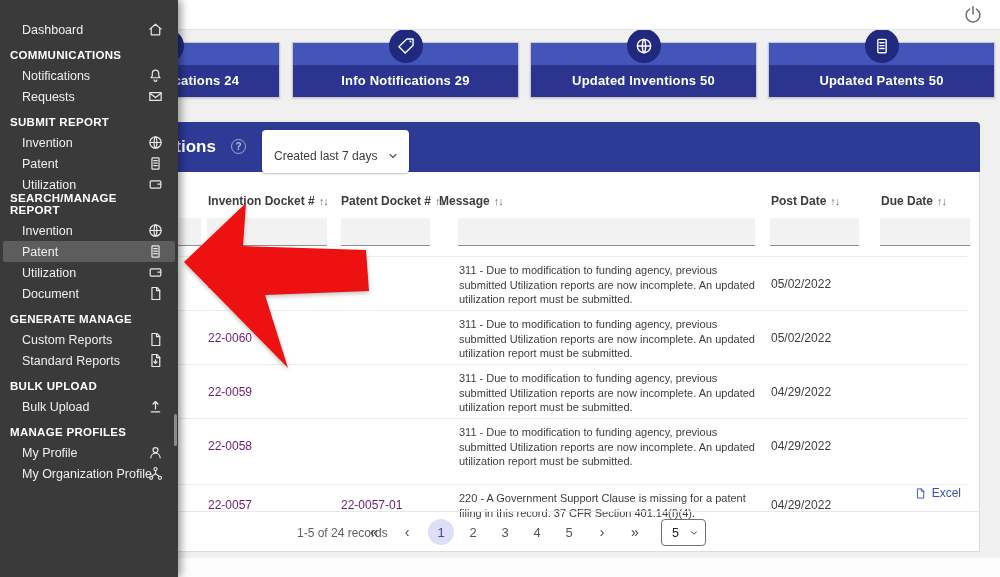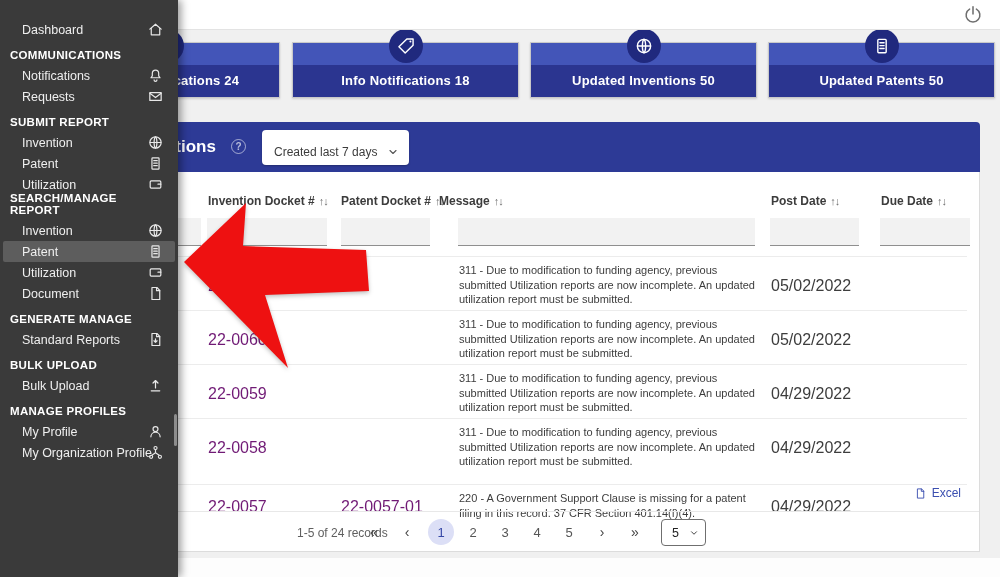--- a/index.html
+++ b/index.html
@@ -14,31 +14,31 @@
   .card { position:absolute; top:42px; width:227px; height:56px; border:1px solid #c9c9c9; box-shadow:0 1px 2px rgba(0,0,0,.15); }
   .card-top { position:absolute; left:0; top:0; right:0; height:22px; background:#4355b8; }
   .card-bottom { position:absolute; left:0; top:22px; right:0; bottom:0; background:#2b3590; }
   .card-iconwrap { position:absolute; left:50%; top:-14px; transform:translateX(-50%); width:34px; height:34px; border-radius:50%; background:#20297e; display:flex; align-items:center; justify-content:center; color:#fff; z-index:2; }
   .card-label { position:absolute; left:0; right:0; bottom:9px; text-align:center; color:#fff; font-size:13px; font-weight:bold; letter-spacing:.2px; }
 
   
   .panel-header { position:absolute; left:30px; top:122px; width:950px; height:50px; background:#2d3a96; border-radius:4px 4px 0 0; z-index:3; }
   .panel-title { position:absolute; left:83px; top:15px; color:#fff; font-size:17px; font-weight:bold; }
   .help-badge { position:absolute; left:201px; top:17px; width:15px; height:15px; border:1.4px solid rgba(255,255,255,.55); border-radius:50%; color:rgba(255,255,255,.65); font-size:10px; font-weight:bold; text-align:center; line-height:13px; }
-  .range-dd { position:absolute; left:232px; top:8px; height:35px; background:#fff; border-radius:4px; display:flex; align-items:center; gap:10px; padding:8px 10px 0 12px; box-shadow:0 1px 2px rgba(0,0,0,.25); cursor:pointer; }
+  .range-dd { position:absolute; left:232px; top:8px; height:43px; background:#fff; border-radius:4px; display:flex; align-items:center; gap:10px; padding:8px 10px 0 12px; box-shadow:0 1px 2px rgba(0,0,0,.25); cursor:pointer; }
   .range-dd span { font-size:12px; color:#3c3c3c; }
   .range-dd .chev { width:12px; height:12px; color:#555; }
 
   
   .table-card { position:absolute; left:30px; top:172px; width:950px; height:380px; background:#fff; border:1px solid #dcdcdc; border-top:none; z-index:2; }
   .col-label { position:absolute; top:22px; font-size:12px; font-weight:bold; color:#3c3c3c; white-space:nowrap; cursor:pointer; }
   .sort { color:#6f6f6f; font-weight:normal; font-size:11px; margin-left:4px; letter-spacing:-1px; }
   .filter-input { position:absolute; top:46px; height:28px; background:#f2f2f2; border:none; border-bottom:1.5px solid #8f8f8f; font-size:12px; padding:0 6px; outline:none; }
   .trow { position:absolute; left:0; right:12px; border-top:1px solid #ececec; }
-  .cell { position:absolute; font-size:16px; color:#3d3d3d; }
+  .cell { position:absolute; font-size:12px; color:#3d3d3d; }
   .docket { color:#701a75; cursor:pointer; }
   .msg { width:302px; font-size:11px; line-height:14.5px; color:#3d3d3d; }
 
   
   .pager { position:absolute; left:0; right:0; top:339px; height:40px; border-top:1px solid #e8e8e8; }
   .pg-summary { position:absolute; left:246px; top:14px; font-size:12px; color:#5f5f5f;margin-left:20px; }
   .pg-btn { position:absolute; top:7px; width:26px; height:26px; border-radius:50%; display:flex; align-items:center; justify-content:center; font-size:13px; color:#555; cursor:pointer; }
   .pg-btn.nav { font-size:14px; color:#444; }
   .pg-btn.active { background:#dcdff6; color:#3749a6; }
   .size-select { position:absolute; left:630px; top:7px; width:45px; height:27px; border:1px solid #6f6f6f; border-radius:4px; display:flex; align-items:center; justify-content:space-between; padding:0 6px 0 10px; font-size:12.5px; color:#222; cursor:pointer; background:#fff; }
@@ -180,21 +180,21 @@
     <div class="card-label">Action Notifications 24</div>
   </div>
   <div class="card" style="left:292px">
     <div class="card-top"></div>
     <div class="card-bottom"></div>
     <div class="card-iconwrap">
         <svg class="icn" width="20" height="20">
           <use href="#i-tag"></use>
         </svg>
       </div>
-    <div class="card-label">Info Notifications 18</div>
+    <div class="card-label">Info Notifications 29</div>
   </div>
   <div class="card" style="left:530px">
     <div class="card-top"></div>
     <div class="card-bottom"></div>
     <div class="card-iconwrap">
         <svg class="icn" width="20" height="20">
           <use href="#i-globe"></use>
         </svg>
       </div>
     <div class="card-label">Updated Inventions 50</div>
@@ -355,20 +355,26 @@
   </div>
   <div class="sb-item">
     <span>Document</span>
     <svg class="icn" width="17" height="17">
         <use href="#i-file"></use>
       </svg>
   </div>
 
   <div class="sb-header">GENERATE MANAGE</div>
   <div class="sb-item">
+    <span>Custom Reports</span>
+    <svg class="icn" width="17" height="17">
+        <use href="#i-file"></use>
+      </svg>
+  </div>
+  <div class="sb-item">
     <span>Standard Reports</span>
     <svg class="icn" width="17" height="17">
         <use href="#i-filepdf"></use>
       </svg>
   </div>
 
   <div class="sb-header">BULK UPLOAD</div>
   <div class="sb-item">
     <span>Bulk Upload</span>
     <svg class="icn" width="17" height="17">

